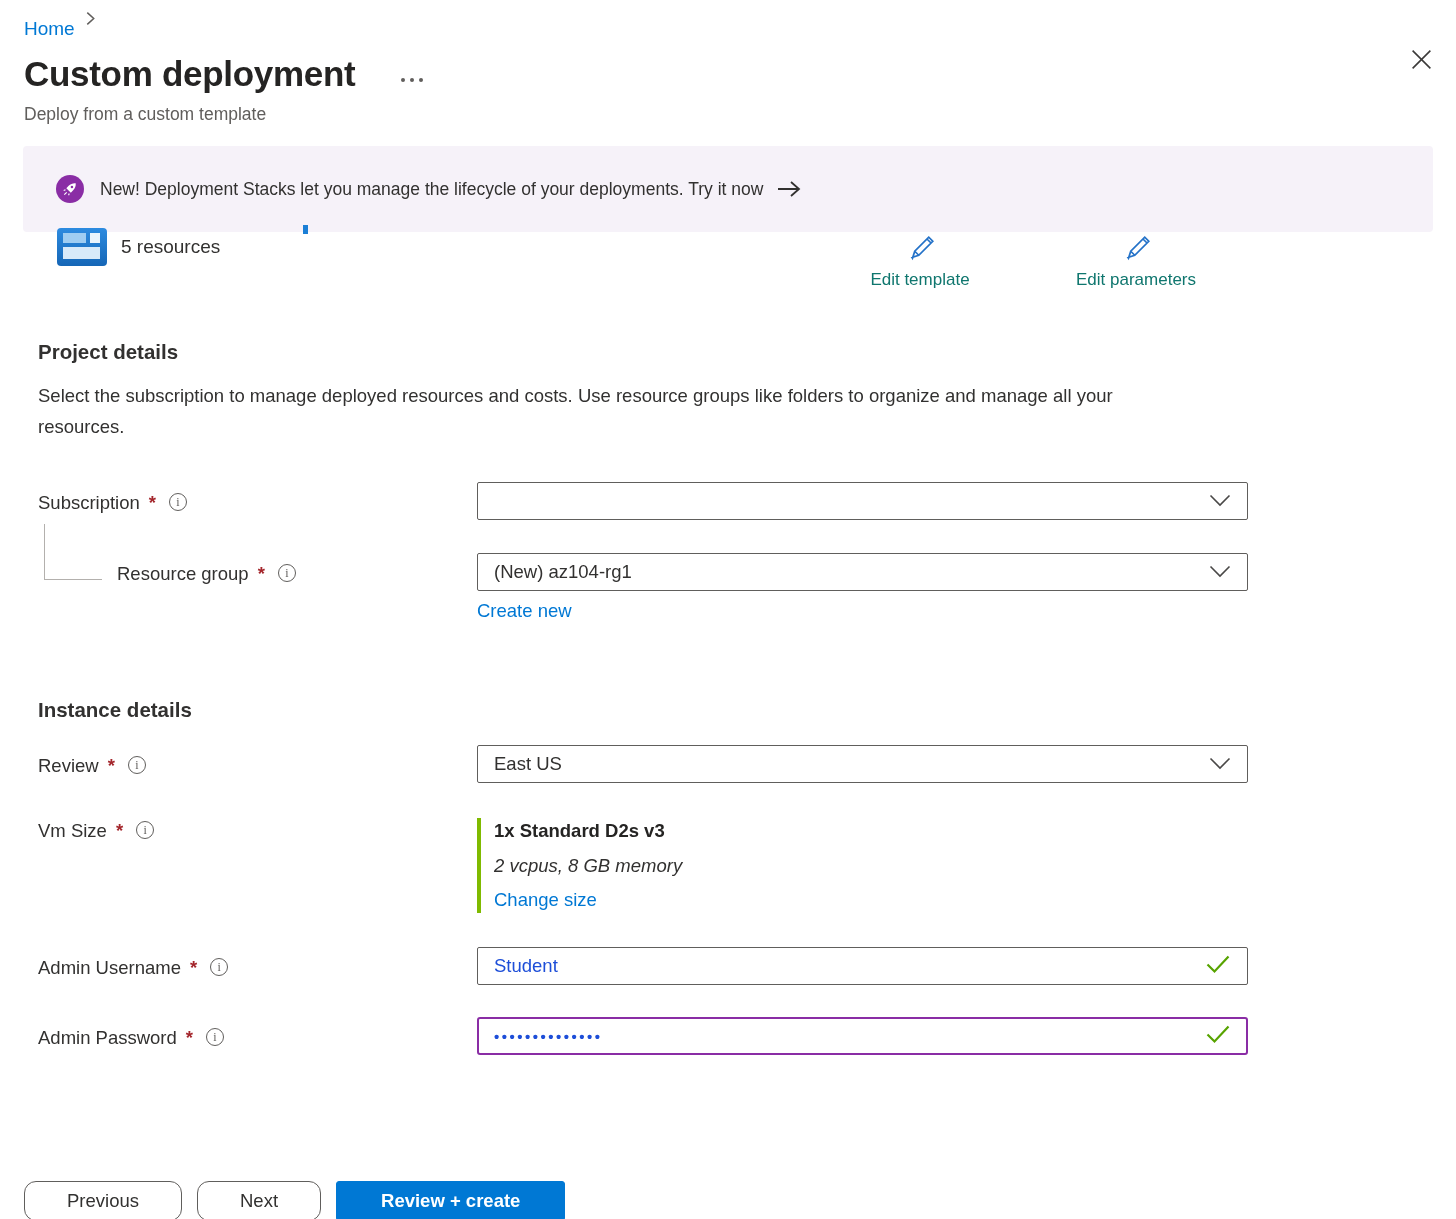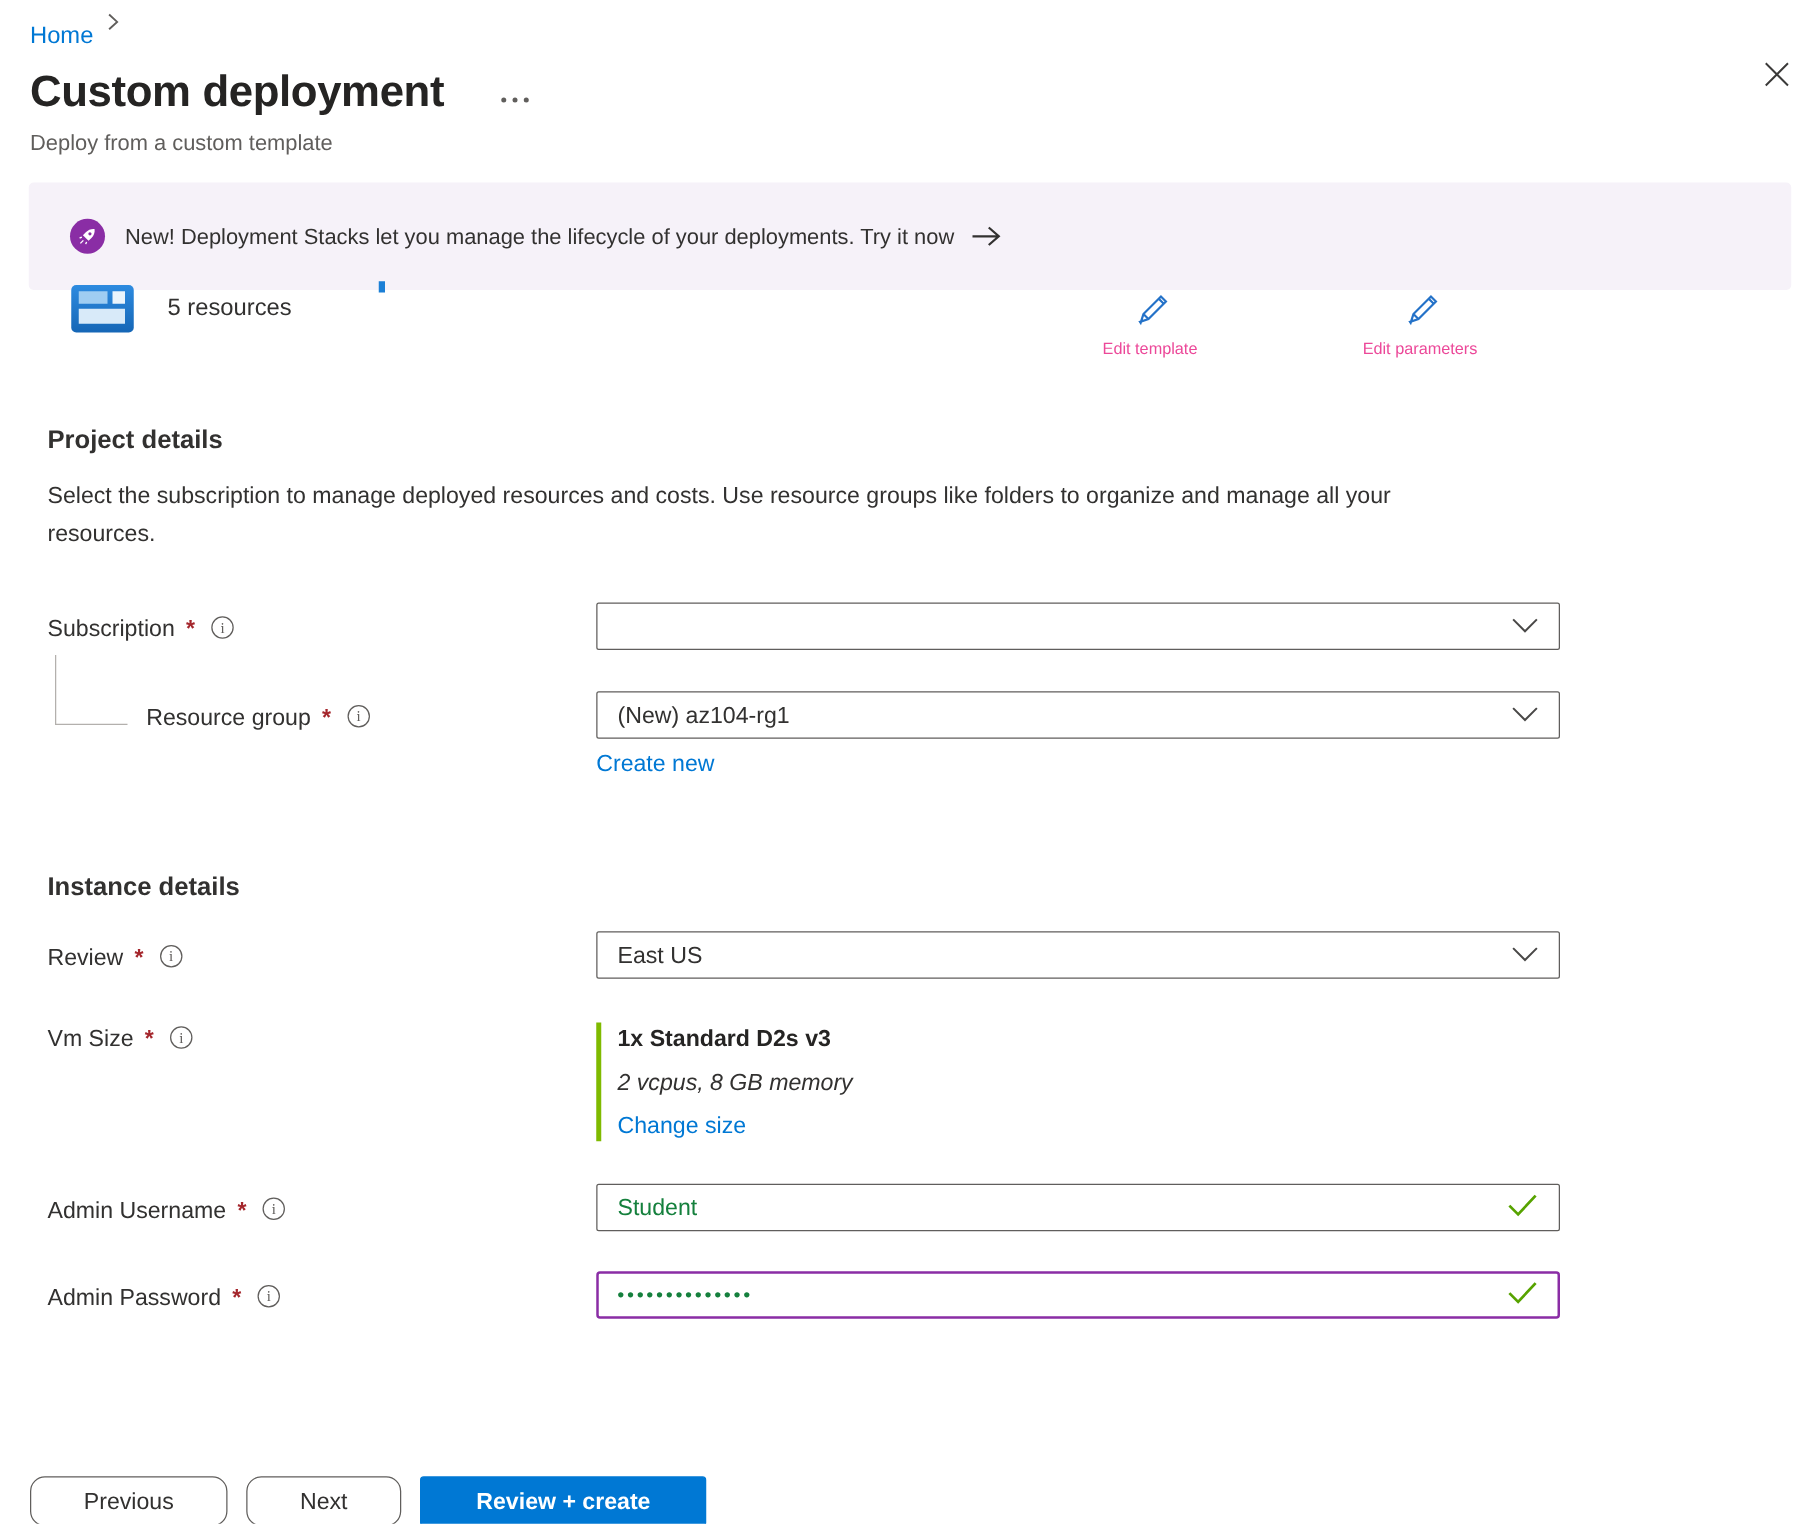--- a/index.html
+++ b/index.html
@@ -19,45 +19,45 @@
   .subtitle { margin:8px 0 0 24px; font-size:17.5px; color:#605e5c; }
 
   .banner { margin:21px 23px 0 23px; height:86px; background:#f6f2f9; border-radius:4px; display:flex; align-items:center; padding:0 20px 0 33px; }
   .rocket-circle { width:28px; height:28px; border-radius:50%; background:#8a2da5; display:flex; align-items:center; justify-content:center; flex:0 0 28px; }
   .banner-text { margin-left:16px; font-size:17.5px; color:#323130; }
   .banner-arrow { margin-left:14px; display:flex; align-items:center; }
 
   .fragment { position:absolute; left:303px; top:225px; width:5px; height:9px; background:#1b7fd6; }
 
   .template-bar { display:flex; justify-content:space-between; align-items:flex-start; margin-top:0; padding-left:57px; height:60px; }
-  .resources { display:flex; align-items:center; gap:27px; margin-top:-4px; }
+  .resources { display:flex; align-items:center; gap:14px; margin-top:-4px; }
   .resources-icon { width:50px; height:38px; background:linear-gradient(180deg,#2d8be0,#1566b6); border-radius:4px; position:relative; }
   .resources-icon i { position:absolute; display:block; }
   .ri-a { left:6px; top:5px; width:23px; height:10px; background:#9fcdf2; }
   .ri-b { left:33px; top:5px; width:10px; height:10px; background:#eaf4fc; }
   .ri-c { left:6px; top:19px; width:37px; height:12px; background:#d8eaf9; }
   .resources-label { font-size:19px; color:#323130; }
 
   .actions { display:flex; gap:64px; margin-right:244px; }
   .action { width:152px; display:flex; flex-direction:column; align-items:center; gap:4px; cursor:pointer; }
-  .action-label { color:#ec4899; font-size:13px; }
+  .action-label { color:#0f766e; font-size:17px; }
 
   .section-heading { margin:48px 0 0 38px; font-size:20.5px; font-weight:700; color:#323130; }
   .description { margin:16px 24px 0 38px; width:1150px; font-size:18.5px; line-height:31px; color:#323130; }
 
   .form-row { display:flex; padding-left:38px; }
   .lbl-col { width:439px; padding-top:10px; font-size:18.5px; color:#323130; display:flex; align-items:flex-start; gap:7px; }
   .fld-col { width:771px; }
   .req { color:#a4262c; font-weight:700; margin-left:2px; }
   .info-icon { display:inline-flex; align-items:center; justify-content:center; width:18px; height:18px; border:1px solid #605e5c; border-radius:50%; color:#605e5c; font-size:12px; margin-left:6px; margin-top:1px; cursor:pointer; flex:0 0 18px; font-family:"Liberation Serif", serif; }
   .info-icon::before { content:"i"; }
 
   .dropdown, .textbox { height:38px; border:1px solid #605e5c; border-radius:2px; background:#fff; display:flex; align-items:center; padding:0 16px; font-size:18.5px; cursor:pointer; }
   .dropdown .dd-value { flex:1; }
-  .textbox input { flex:1; border:none; outline:none; font-family:"Liberation Sans", sans-serif; font-size:18.5px; color:#15803d; background:transparent; }
+  .textbox input { flex:1; border:none; outline:none; font-family:"Liberation Sans", sans-serif; font-size:18.5px; color:#1d4ed8; background:transparent; }
   .textbox.password { border:2px solid #8a2da5; border-radius:3px; padding:0 15px; }
   .textbox.password input { font-size:15px; font-weight:700; letter-spacing:2.5px; }
 
   .project-form { position:relative; margin-top:40px; }
   .rg-connector { position:absolute; left:44px; top:42px; width:58px; height:56px; border-left:1px solid #b3b0ad; border-bottom:1px solid #b3b0ad; }
   .rg-row { margin-top:33px; }
   .rg-row .lbl-col { padding-left:79px; }
   .create-new { display:inline-block; margin-top:9px; font-size:18.5px; }
 
   .region-row { margin-top:23px; }

